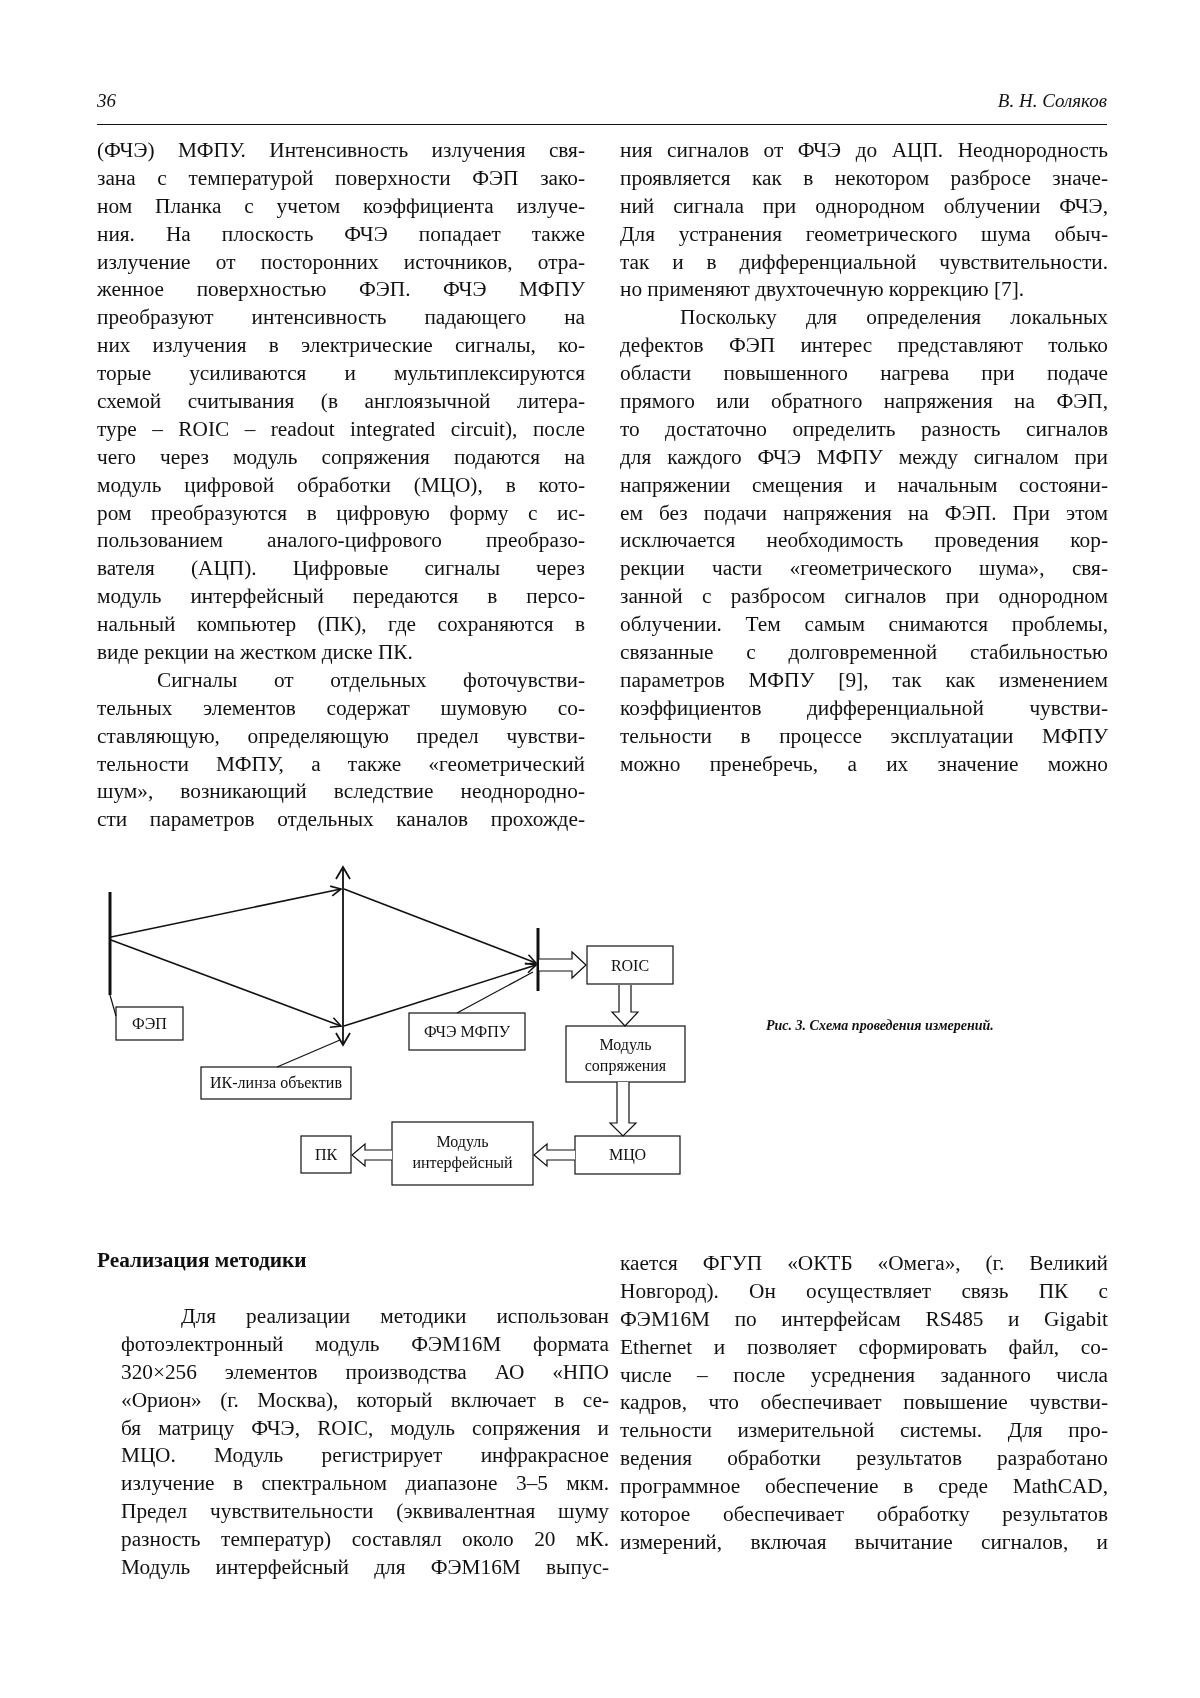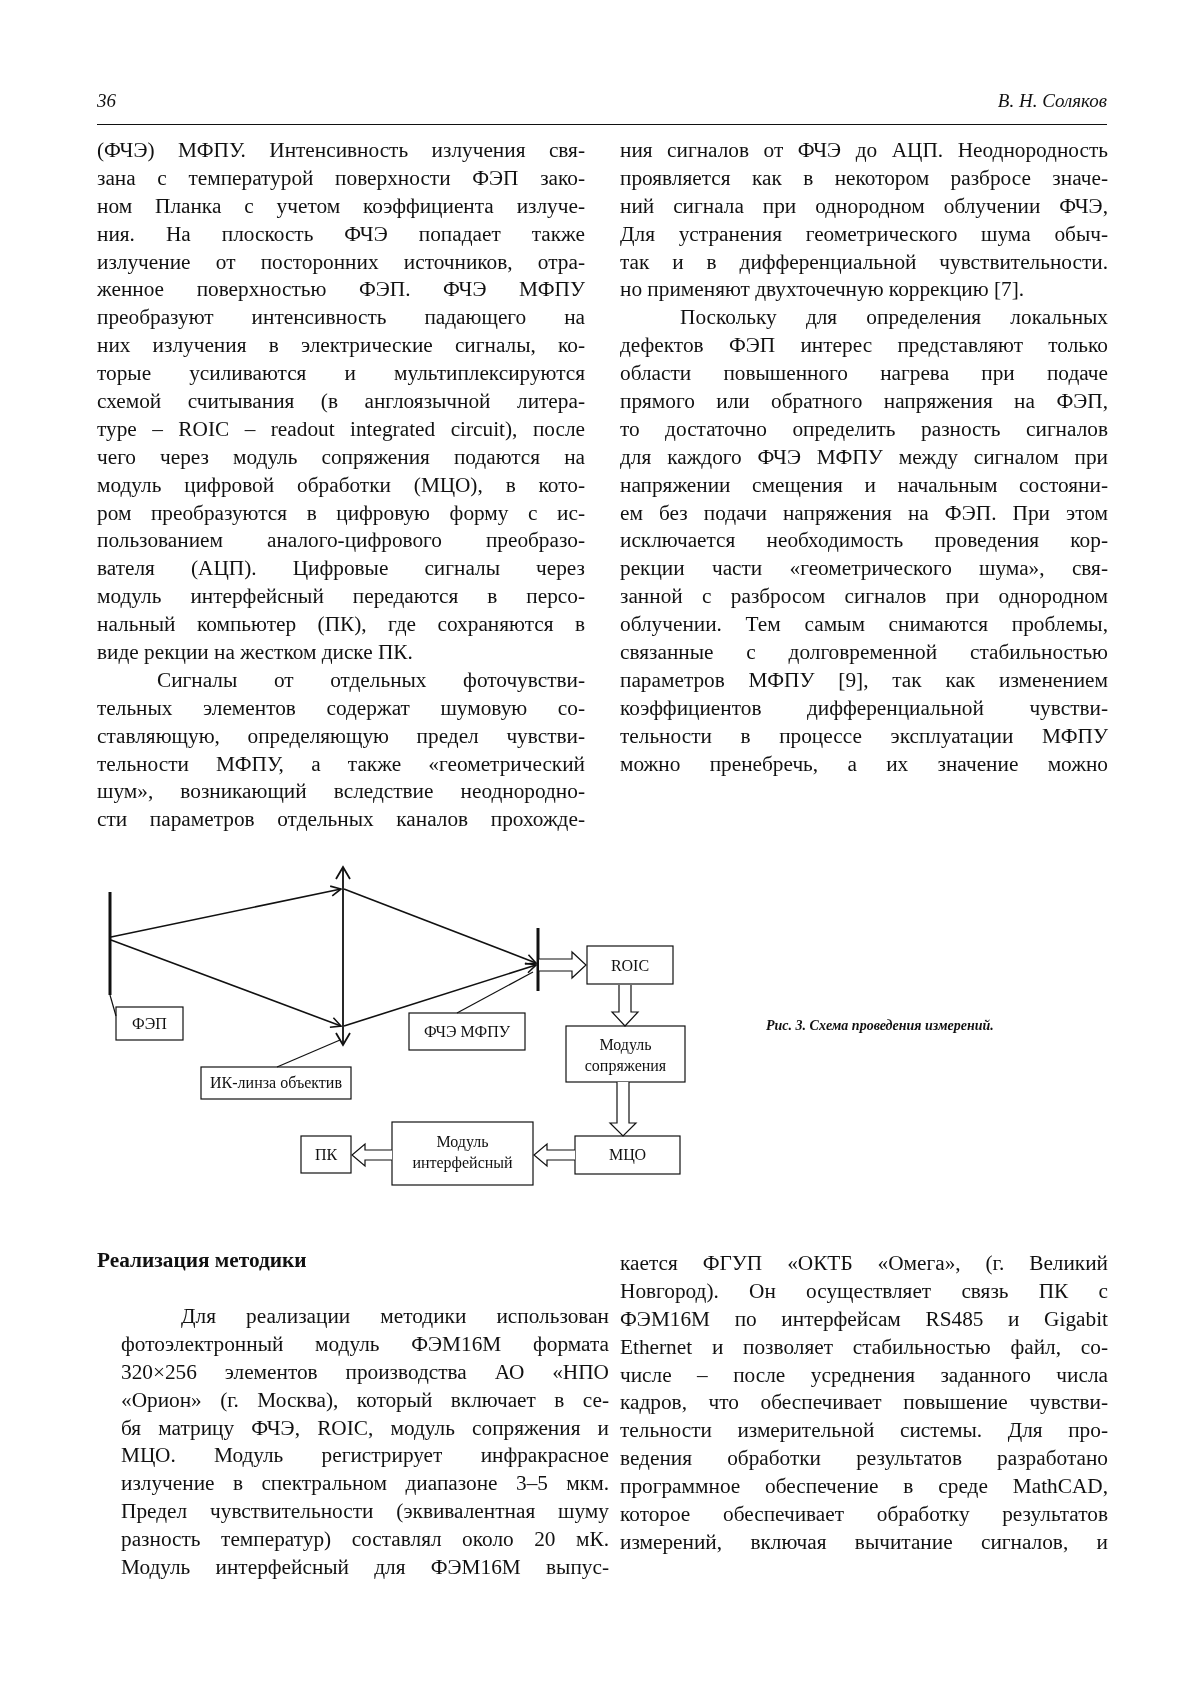--- a/index.html
+++ b/index.html
@@ -156,21 +156,21 @@
   <span class="ln">излучение в спектральном диапазоне 3–5 мкм.</span>
   <span class="ln">Предел чувствительности (эквивалентная шуму</span>
   <span class="ln">разность температур) составлял около 20 мК.</span>
   <span class="ln">Модуль интерфейсный для ФЭМ16М выпус-</span>
 </div>
 
 <div class="col col-r2">
   <span class="ln">кается ФГУП «ОКТБ «Омега», (г. Великий</span>
   <span class="ln">Новгород). Он осуществляет связь ПК с</span>
   <span class="ln">ФЭМ16М по интерфейсам RS485 и Gigabit</span>
-  <span class="ln">Ethernet и позволяет стабильностью файл, со-</span>
+  <span class="ln">Ethernet и позволяет сформировать файл, со-</span>
   <span class="ln">числе – после усреднения заданного числа</span>
   <span class="ln">кадров, что обеспечивает повышение чувстви-</span>
   <span class="ln">тельности измерительной системы. Для про-</span>
   <span class="ln">ведения обработки результатов разработано</span>
   <span class="ln">программное обеспечение в среде MathCAD,</span>
   <span class="ln">которое обеспечивает обработку результатов</span>
   <span class="ln">измерений, включая вычитание сигналов, и</span>
 </div>
 
 </body></html>

